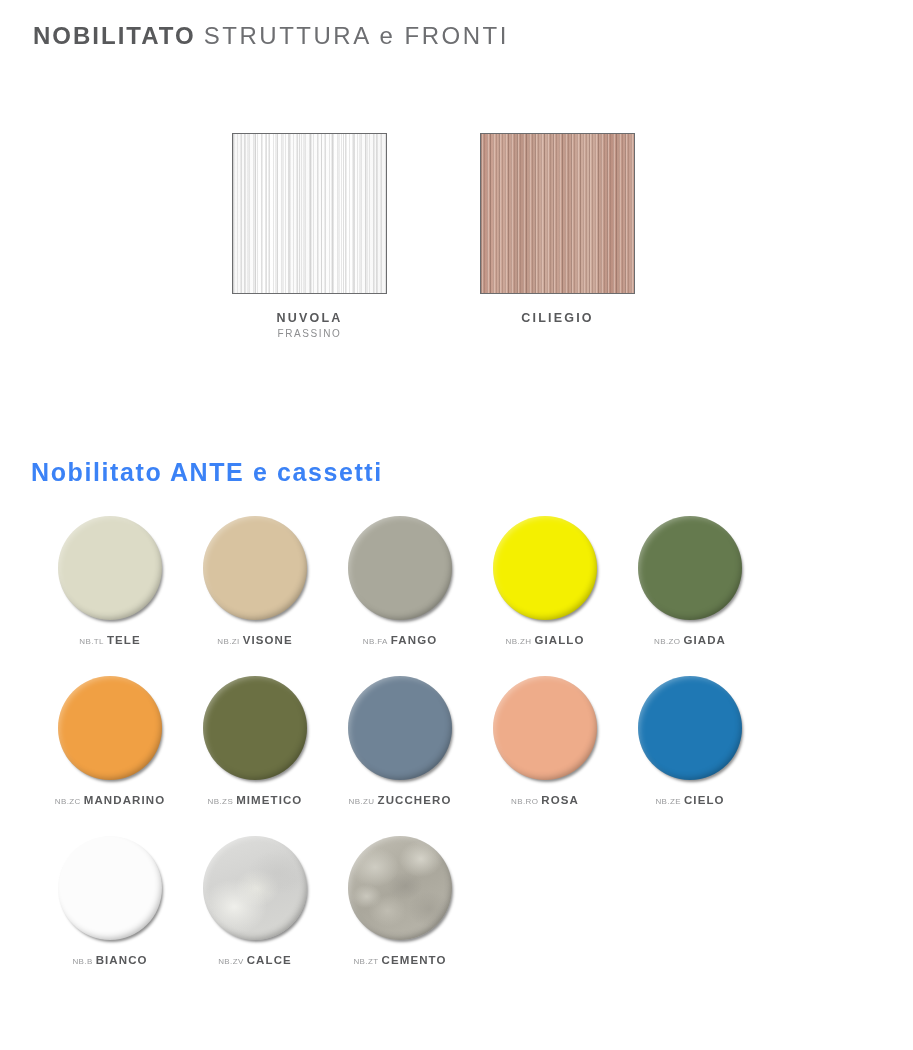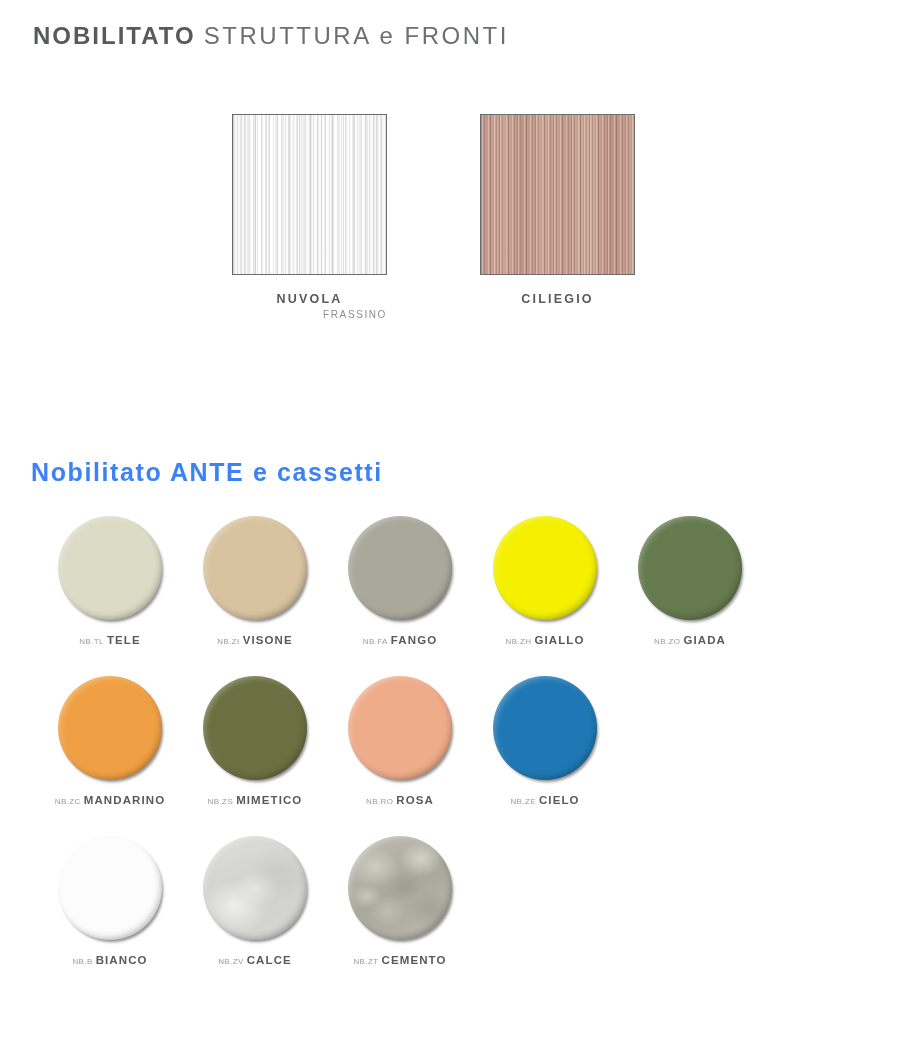--- a/index.html
+++ b/index.html
@@ -43,39 +43,40 @@
     top: 458px;
     font-size: 25px;
     font-weight: bold;
     letter-spacing: 1.6px;
     color: #3b82f6;
   }
 
   
   .panel-group {
     position: absolute;
+    margin-top: 19px;
   }
   .panel {
     width: 155px;
     height: 161px;
     border: 1px solid #6b6c6e;
     box-sizing: border-box;
     position: relative;
     overflow: hidden;
   }
   .panel-label {
     text-align: center;
     margin-top: 17px;
     font-size: 12.5px;
     font-weight: bold;
     letter-spacing: 2.2px;
     color: #58595b;
   }
   .panel-sub {
-    text-align: right;
+    text-align: center;
     margin-top: 3px;
     font-size: 10px;
     font-weight: normal;
     letter-spacing: 1.6px;
     color: #8d8e90;
   }
 
   
   #panel-nuvola-swatch {
     background-color: #fdfdfd;
@@ -260,20 +261,28 @@
     <div class="swatch-cell">
       <div class="circle-wrap">
         <div class="circle" style="background-color: rgb(107, 112, 67);"></div>
       </div>
       <div class="swatch-label">
         <span class="swatch-code">NB.ZS</span><span>MIMETICO</span>
       </div>
     </div>
     <div class="swatch-cell">
       <div class="circle-wrap">
+        <div class="circle" style="background-color: rgb(111, 131, 150);"></div>
+      </div>
+      <div class="swatch-label">
+        <span class="swatch-code">NB.ZU</span><span>ZUCCHERO</span>
+      </div>
+    </div>
+    <div class="swatch-cell">
+      <div class="circle-wrap">
         <div class="circle" style="background-color: rgb(238, 172, 138);"></div>
       </div>
       <div class="swatch-label">
         <span class="swatch-code">NB.RO</span><span>ROSA</span>
       </div>
     </div>
     <div class="swatch-cell">
       <div class="circle-wrap">
         <div class="circle" style="background-color: rgb(31, 120, 180);"></div>
       </div>

